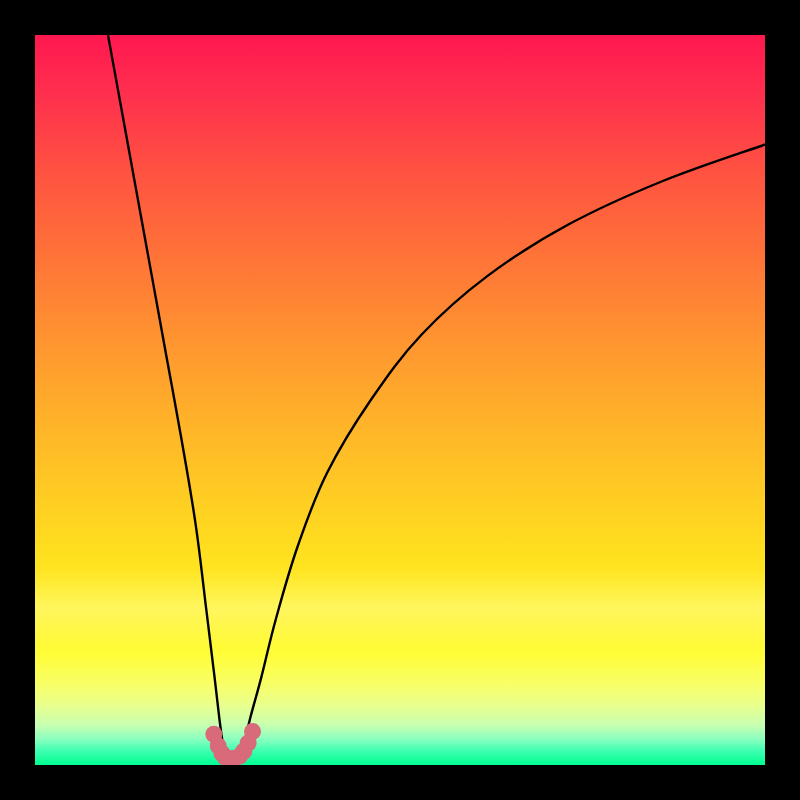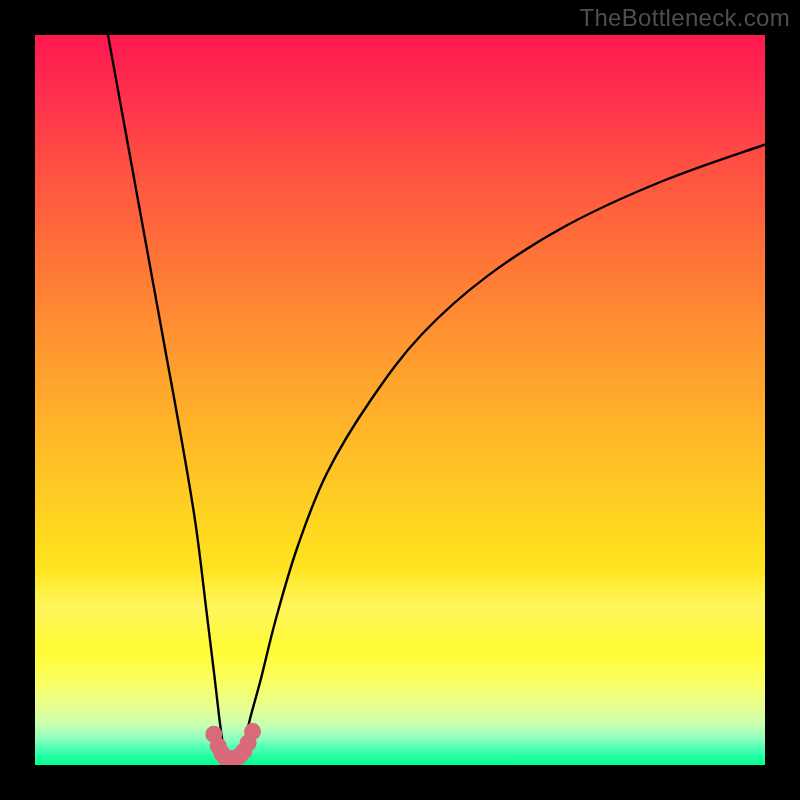--- a/index.html
+++ b/index.html
@@ -64,21 +64,20 @@
   svg.curves {
     position: absolute;
     inset: 0;
     z-index: 2;
   }
 </style>
 </head>
 <body>
 
 <div class="frame">
-  <div class="watermark">TheBottleneck.com</div>
 
   <div class="plot">
     <div class="gradient"></div>
     <div class="haze"></div>
     <svg class="curves" viewBox="0 0 730 730" preserveAspectRatio="none">
       <path id="left-path" fill="none" stroke="#000" stroke-width="2.4" d="M 73,0 C 75.628,14.453999999999992 82.344,51.39199999999995 87.6,80.29999999999995 C 92.856,109.20799999999996 96.944,131.692 102.2,160.60000000000002 C 107.456,189.50800000000004 111.544,211.992 116.8,240.89999999999998 C 122.056,269.808 126.144,292.292 131.4,321.2 C 136.656,350.108 140.744,371.278 146,401.5 C 151.256,431.722 156.001,457.564 160.6,489.1 C 165.19899999999998,520.6360000000001 168.13359999999997,549.1060000000001 171.54999999999998,576.7 C 174.9664,604.294 177.2148,622.6899999999999 179.58,642.4 C 181.94520000000003,662.11 183.1132,673.7170000000001 184.69,686.2 C 186.2668,698.683 187.1574,705.18 188.34,711.75 C 189.5226,718.32 190.73440000000002,720.729 191.26000000000002,722.7"></path>
       <path id="right-path" fill="none" stroke="#000" stroke-width="2.4" d="M 205.85999999999999,722.7 C 206.517,720.072 207.8018,715.327 209.51,708.1 C 211.2182,700.873 212.3278,694.376 215.35,682.55 C 218.3722,670.7239999999999 221.70100000000002,660.139 226.3,642.4 C 230.899,624.661 234.33,607.652 240.9,584 C 247.47,560.348 253.602,537.28 262.8,511 C 271.998,484.72 278.86,464.28 292,438 C 305.14,411.72 318.718,389.966 335.8,365 C 352.882,340.034 365.87600000000003,321.63800000000003 386.90000000000003,299.3 C 407.92400000000004,276.962 426.32000000000005,260.61 452.6,240.89999999999998 C 478.88,221.18999999999997 501.364,206.88199999999995 532.9,189.79999999999995 C 564.4359999999999,172.71799999999996 592.322,160.45399999999998 627.8,146 C 663.2779999999999,131.54600000000002 711.604,116.07 730,109.5"></path>
       <path id="valley-path" fill="none" stroke="#d96a7a" stroke-width="12" stroke-linecap="round" stroke-linejoin="round" d="M 178.85,699.34 C 179.6384,701.4424 181.78459999999998,707.6036 183.23,711.02 C 184.6754,714.4363999999999 185.6974,716.349 186.88,718.32 C 188.0626,720.291 188.6174,721.0502 189.8,721.97 C 190.98260000000002,722.8898 191.87320000000003,723.1672 193.45000000000002,723.43 C 195.0268,723.6927999999999 196.589,723.8241999999999 198.56,723.43 C 200.531,723.0358 202.5604,722.554 204.4,721.24 C 206.23960000000002,719.926 207.20320000000004,718.4952 208.78000000000003,716.13 C 210.35680000000002,713.7648 211.5832,711.6478000000001 213.16,708.1 C 214.7368,704.5522 216.7516,698.5224 217.54,696.42"></path>
       <g id="markers">
           <circle cx="178.85" cy="699.34" r="8.5" fill="#d96a7a"></circle>

